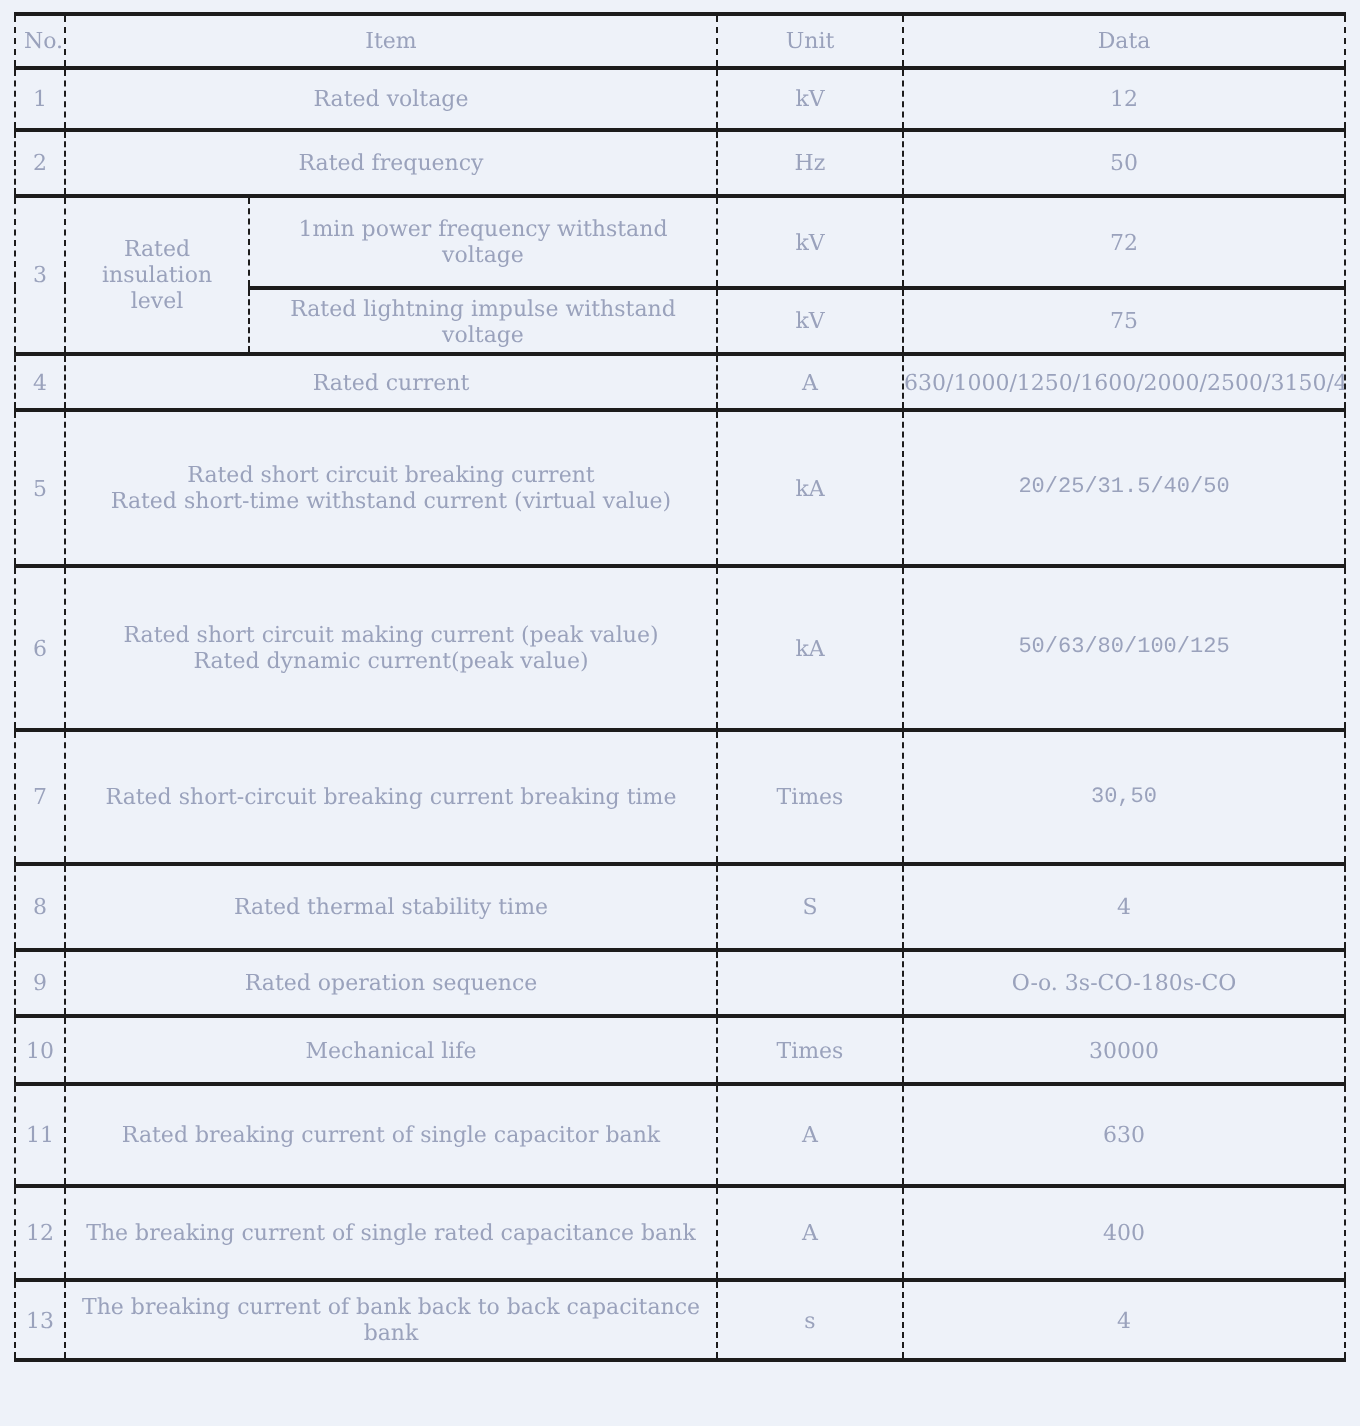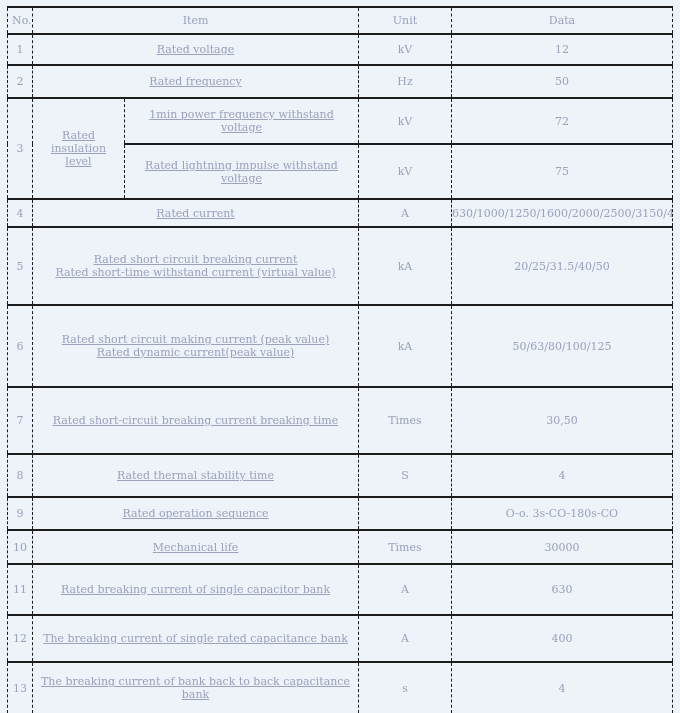--- a/index.html
+++ b/index.html
@@ -29,22 +29,22 @@
     border-left: 1px dashed #1c1c1c;
     border-right: 1px dashed #1c1c1c;
     border-top: 2px solid #1c1c1c;
     border-bottom: 2px solid #1c1c1c;
     text-align: center;
     vertical-align: middle;
     font-weight: normal;
     padding: 2px 4px;
     overflow: hidden;
   }
-  .item-cell { white-space: pre-line; text-decoration: underline; }
-  .shift-down { vertical-align: middle; padding-top: 22px; }
+  .item-cell { white-space: pre-line; }
+  .shift-down { vertical-align: middle; padding-top: 22px; font-family: Liberation Mono, monospace; }
   .shift-down-sm { vertical-align: middle; padding-top: 14px; }
 </style>
 </head>
 <body>
 
 <div class="page">
   <table class="spec">
     <colgroup>
       <col style="width:25px">
       <col style="width:92px">
@@ -75,21 +75,21 @@
       <td>50</td>
     </tr>
 
     <tr style="height:46px">
       <td rowspan="2">3</td>
       <td rowspan="2" class="item-cell">Rated insulation level</td>
       <td class="item-cell">1min power frequency withstand voltage</td>
       <td>kV</td>
       <td>72</td>
     </tr>
-    <tr style="height:55px">
+    <tr style="height:33px">
       <td class="item-cell">Rated lightning impulse withstand voltage</td>
       <td>kV</td>
       <td>75</td>
     </tr>
 
     <tr style="height:28px">
       <td>4</td>
       <td colspan="2" class="item-cell">Rated current</td>
       <td>A</td>
       <td style="padding:2px 0">630/1000/1250/1600/2000/2500/3150/4000</td>
@@ -146,21 +146,21 @@
       <td>630</td>
     </tr>
 
     <tr style="height:47px">
       <td>12</td>
       <td colspan="2" class="item-cell">The breaking current of single rated capacitance bank</td>
       <td>A</td>
       <td>400</td>
     </tr>
 
-    <tr style="height:52px">
+    <tr style="height:40px">
       <td>13</td>
       <td colspan="2" class="item-cell">The breaking current of bank back to back capacitance bank</td>
       <td>s</td>
       <td>4</td>
     </tr>
   </tbody>
     </table>
 </div>
 
 </body></html>

